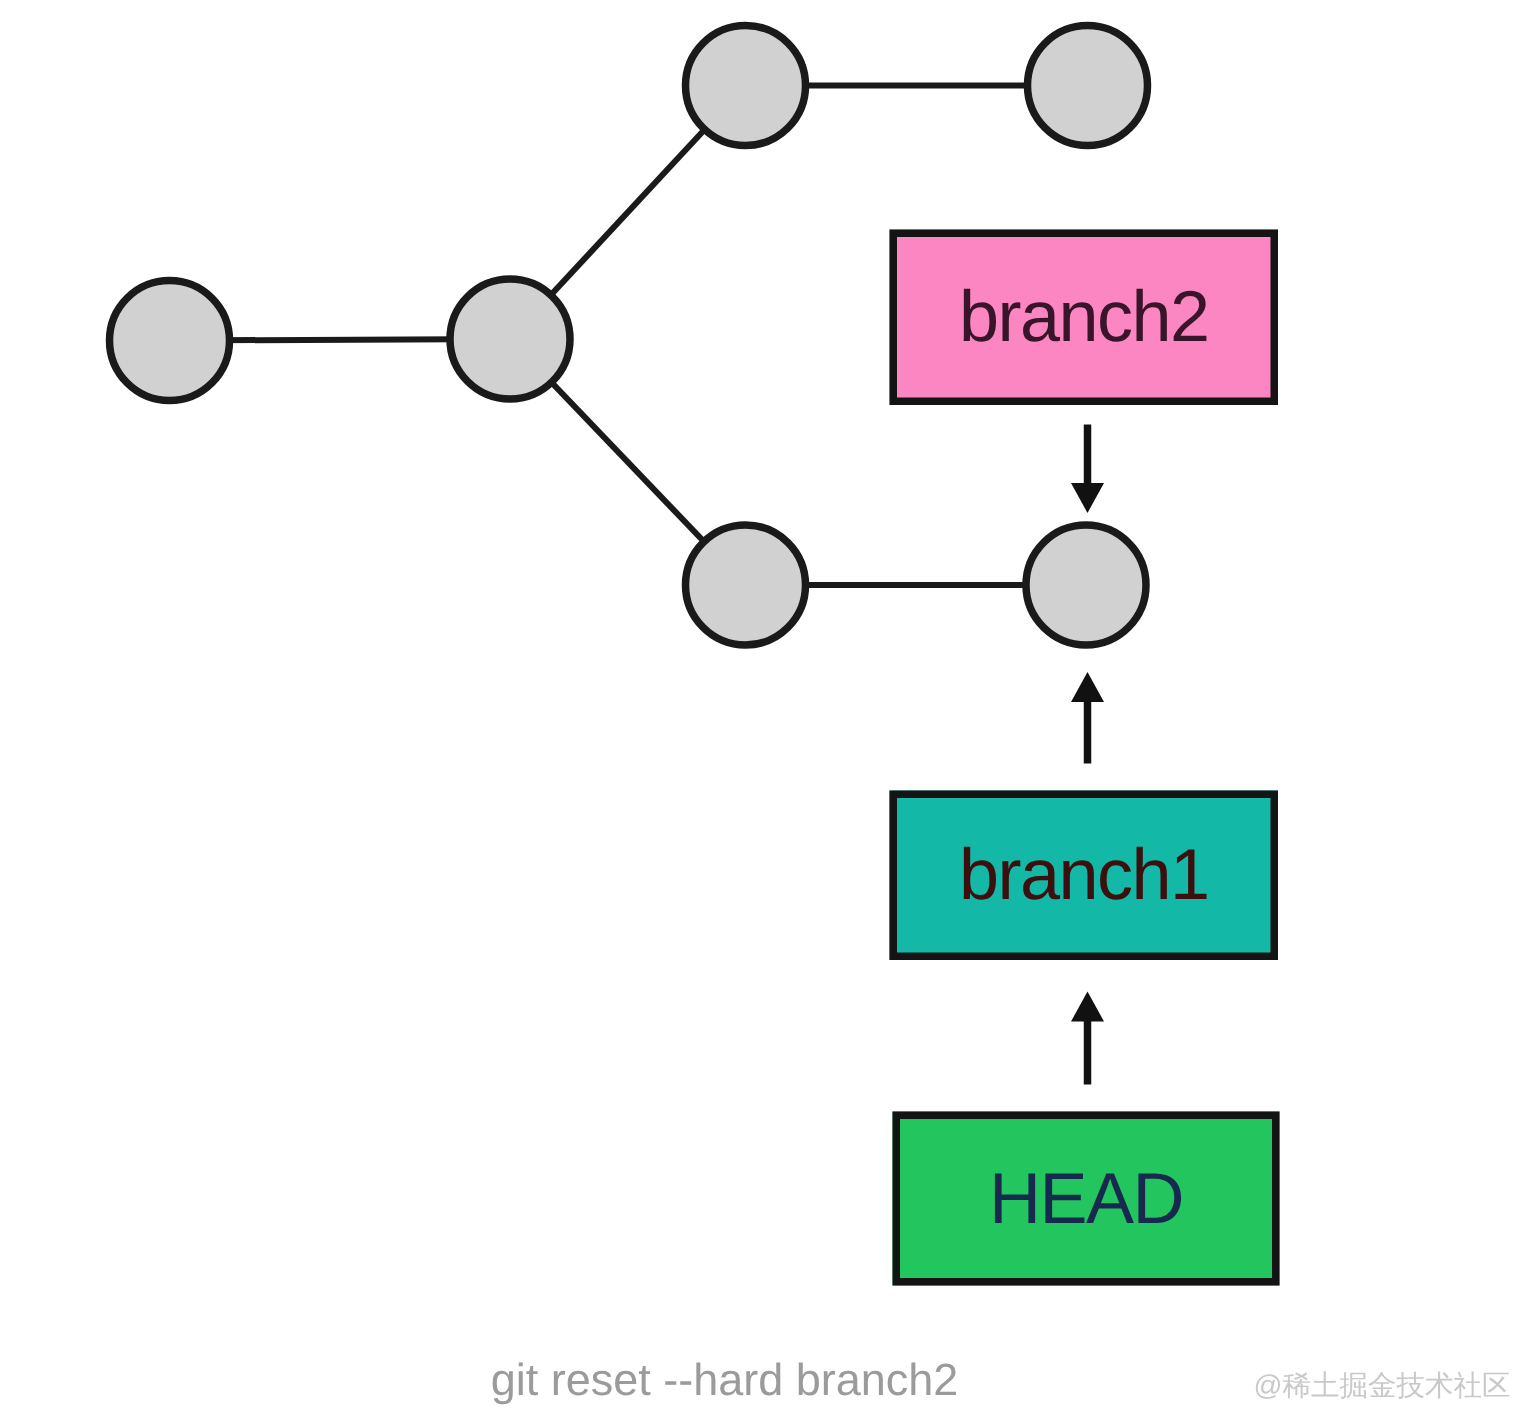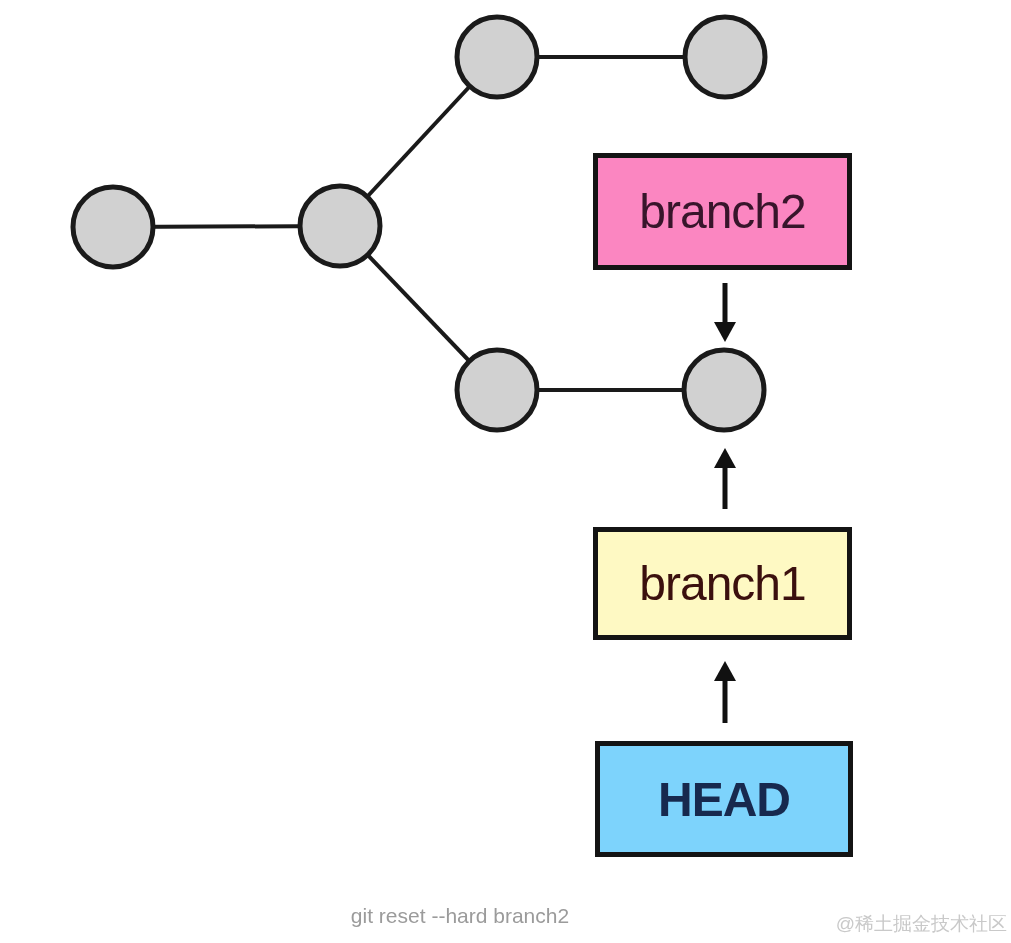--- a/index.html
+++ b/index.html
@@ -30,23 +30,23 @@
     font-size: 48px;
     letter-spacing: -1px;
     font-weight: 400;
   }
   .box-branch2 { left: 593px; top: 153px; width: 259px; height: 117px; }
   .box-branch1 { left: 593px; top: 527px; width: 259px; height: 113px; }
   .box-head    { left: 595px; top: 741px; width: 258px; height: 116px; }
   .caption {
     position: absolute;
     top: 904px;
-    left: 460px;
+    left: 483px;
     transform: translateX(-50%);
-    font-size: 21px;
+    font-size: 30px;
     white-space: nowrap;
   }
   .watermark {
     position: absolute;
     right: 4px;
     top: 911px;
     font-size: 19px;
     white-space: nowrap;
   }
 </style>
@@ -70,21 +70,21 @@
       <line x1="725" y1="283" x2="725" y2="327" stroke="#111111" stroke-width="5"></line>
       <polygon points="714,322 736,322 725,342" fill="#111111"></polygon>
       <line x1="725" y1="509" x2="725" y2="463" stroke="#111111" stroke-width="5"></line>
       <polygon points="714,468 736,468 725,448" fill="#111111"></polygon>
       <line x1="725" y1="723" x2="725" y2="676" stroke="#111111" stroke-width="5"></line>
       <polygon points="714,681 736,681 725,661" fill="#111111"></polygon>
     </svg>
 
   <div class="label-box box-branch2" style="background: rgb(251, 134, 193); color: rgb(56, 21, 43);">branch2</div>
 
-  <div class="label-box box-branch1" style="background: #fef9c3; color: rgb(59, 16, 14);">branch1</div>
+  <div class="label-box box-branch1" style="background: #14b8a6; color: rgb(59, 16, 14);">branch1</div>
 
-  <div class="label-box box-head" style="background: #7dd3fc; color: rgb(23, 41, 78); font-weight: bold;">HEAD</div>
+  <div class="label-box box-head" style="background: #22c55e; color: rgb(23, 41, 78);">HEAD</div>
 
   <div class="caption" style="color: rgb(155, 155, 155);">git reset --hard branch2</div>
 
   <div class="watermark" style="color: rgb(201, 201, 201); margin-left: 32px;">@稀土掘金技术社区</div>
 
 </div>
 
 </body></html>

